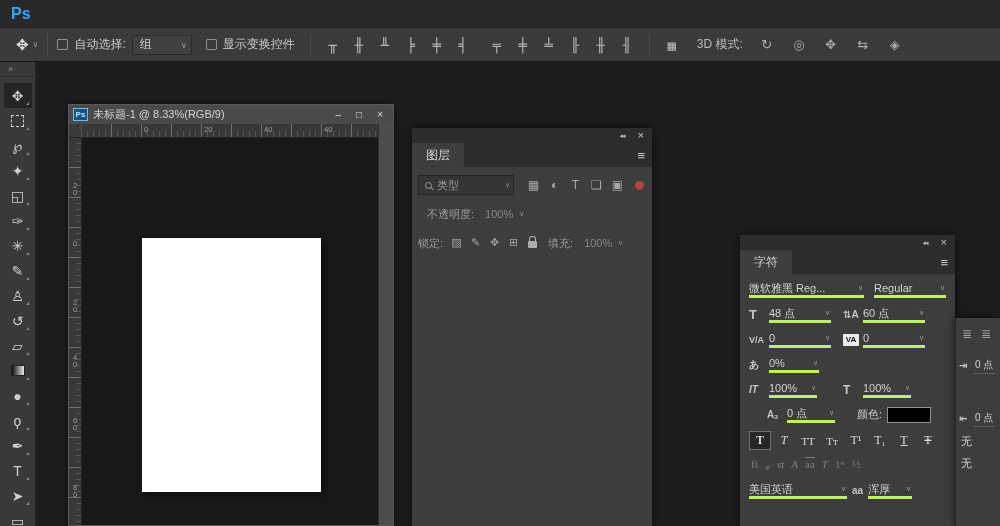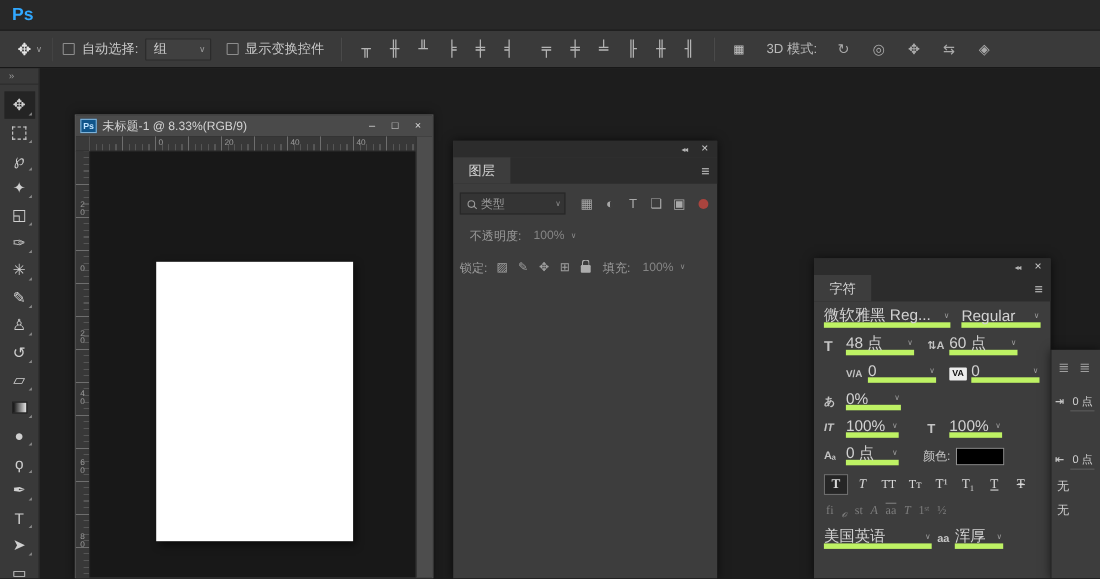--- a/index.html
+++ b/index.html
@@ -125,22 +125,22 @@
     margin:-2px 0 0 -2px; background:#d6d6d6; border-radius:50%; }
   .thumb { width:26px; height:32px; background:#fff; border:1px solid #9c9c9c;
     outline:1px solid #2c2c2c; margin-left:4px; }
   .layer-name { font-style:italic; color:#dcdcdc; font-size:11px; margin-left:13px; }
   .layer-lock { margin-left:auto; margin-right:12px; }
 
   
   .char-panel { left:740px; top:235px; width:215px; height:291px; }
   .cp-body { padding:7px 9px 0 9px; }
   .cp-row { display:flex; align-items:center; margin-bottom:8px; }
-  .ufield { position:relative; height:17px; border-bottom:5px solid #bef264; display:flex;
-    align-items:center; color:#d2d2d2; font-size:14px; padding-right:12px; }
+  .ufield { position:relative; height:17px; border-bottom:3px solid #bef264; display:flex;
+    align-items:center; color:#d2d2d2; font-size:11px; padding-right:12px; }
   .ufield::after { content:"∨"; position:absolute; right:1px; top:50%; transform:translateY(-50%);
     font-size:7px; color:#9a9a9a; }
   .cp-icon { color:#c4c4c4; font-size:11px; font-weight:bold; width:20px; flex:none; }
   .cp-icon.hl { background:#ececec; color:#111; width:16px; height:12px; font-size:8px;
     display:flex; align-items:center; justify-content:center; margin-right:4px;
     border-radius:1px; font-weight:bold; }
   .swatch { width:44px; height:16px; border:1px solid #8f8f8f; margin-left:5px; }
   .stylebtns { display:flex; gap:2px; margin-bottom:8px; }
   .sbtn { width:22px; height:19px; display:flex; align-items:center; justify-content:center;
     color:#d8d8d8; font-size:12px; border:1px solid transparent; cursor:default;
@@ -380,21 +380,21 @@
         <span class="cp-icon" style="font-size:13px;">T</span>
         <div class="ufield" style="width:62px;margin-right:12px;">
           <span>48 点</span>
         </div>
         <span class="cp-icon" style="font-size:10px;">⇅A</span>
         <div class="ufield" style="width:62px;">
           <span>60 点</span>
         </div>
       </div>
       <div class="cp-row">
-        <span class="cp-icon" style="font-size:9px;margin-left:20px;">V/A</span>
+        <span class="cp-icon" style="font-size:9px;">V/A</span>
         <div class="ufield" style="width:62px;margin-right:12px;">
           <span>0</span>
         </div>
         <span class="cp-icon hl">VA</span>
         <div class="ufield" style="width:62px;">
           <span>0</span>
         </div>
       </div>
       <div class="cp-row">
         <span class="cp-icon" style="font-size:10px;">あ</span>
@@ -406,21 +406,21 @@
         <span class="cp-icon" style="font-size:10px;font-style:italic;">IT</span>
         <div class="ufield" style="width:48px;margin-right:26px;">
           <span>100%</span>
         </div>
         <span class="cp-icon" style="font-size:12px;">T</span>
         <div class="ufield" style="width:48px;">
           <span>100%</span>
         </div>
       </div>
       <div class="cp-row">
-        <span class="cp-icon" style="font-size:10px;">Aₐ</span>
+        <span class="cp-icon" style="font-size:10px;margin-left:18px;">Aₐ</span>
         <div class="ufield" style="width:48px;margin-right:22px;">
           <span>0 点</span>
         </div>
         <span style="color:#c4c4c4;font-size:11px;">颜色:</span>
         <span class="swatch" id="color-swatch" style="background: rgb(0, 0, 0);"></span>
       </div>
       <div class="stylebtns" id="style-buttons">
           <span class="sbtn m-bold selected">T</span>
           <span class="sbtn m-italic">T</span>
           <span class="sbtn m-caps">TT</span>

